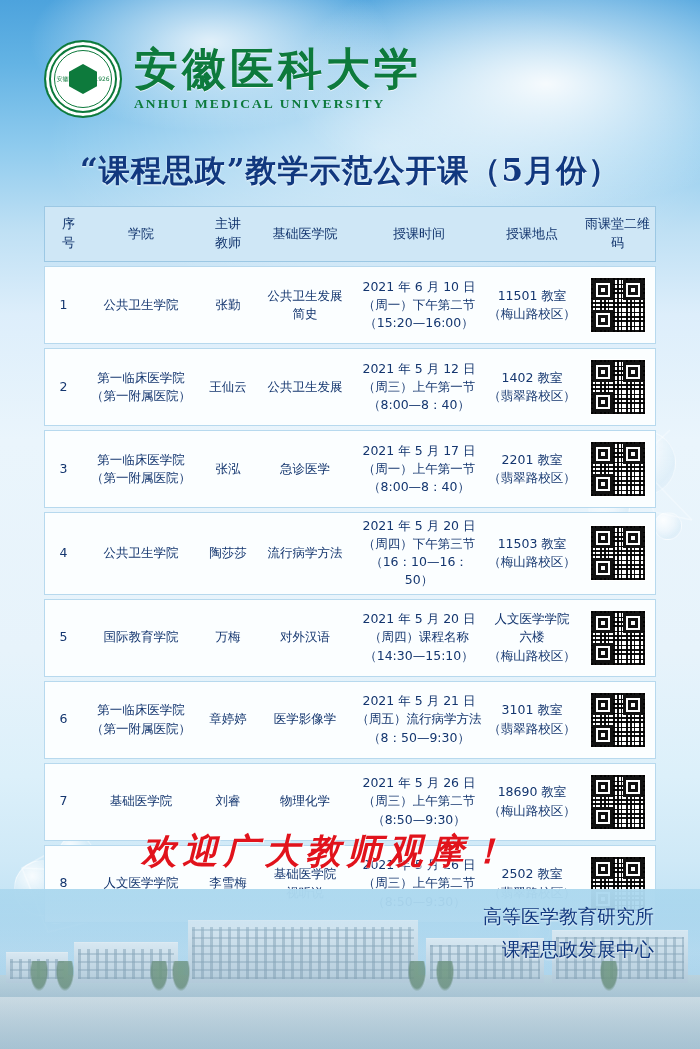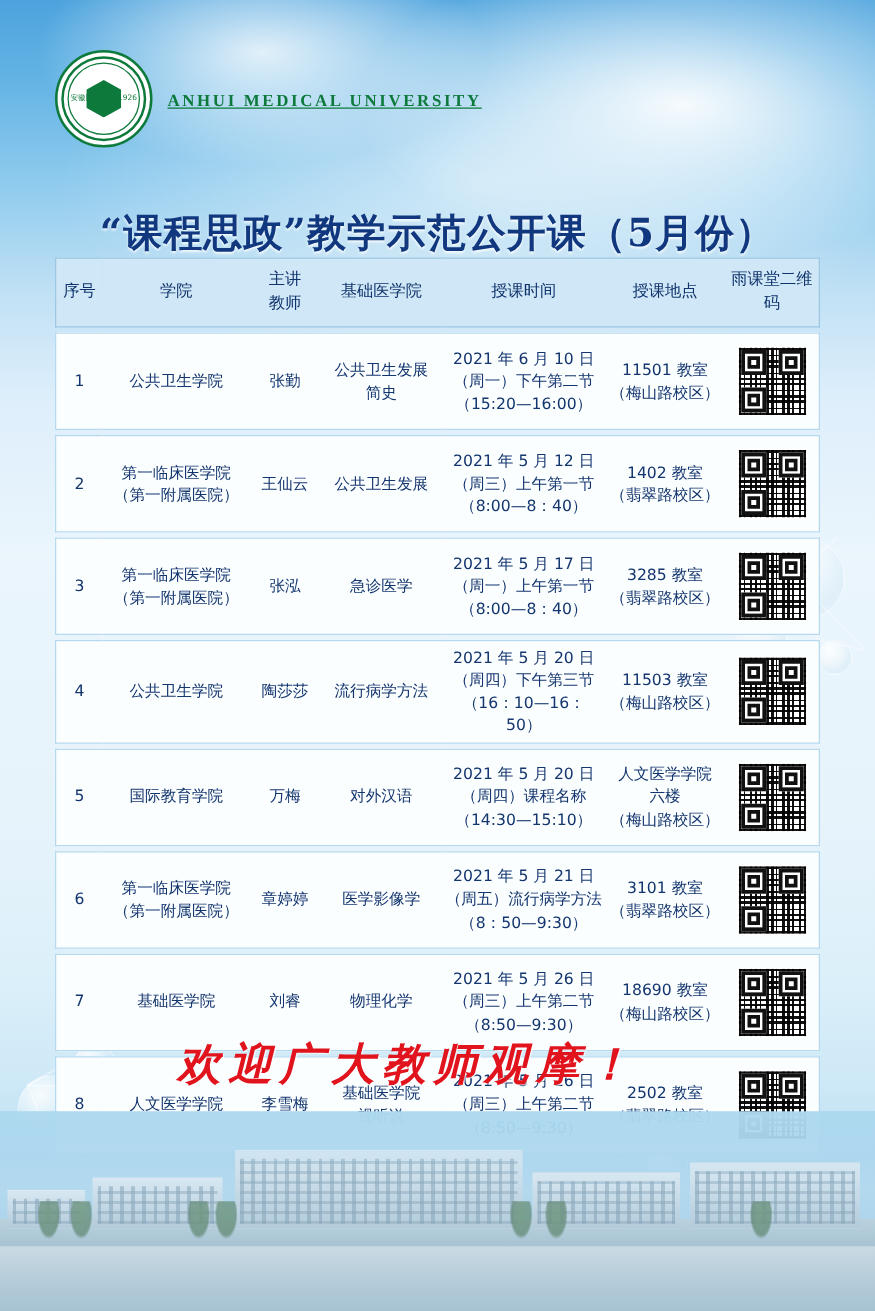--- a/index.html
+++ b/index.html
@@ -117,37 +117,35 @@
     line-height: 1.05;
     text-shadow: 0 1px 0 rgba(255,255,255,0.7);
   }
   .uni-en {
     font-family: "Liberation Serif", serif;
     font-size: 13.5px;
     font-weight: bold;
     color: #0d7a3c;
     letter-spacing: 2.1px;
     margin-top: 4px;
-    text-decoration: underline;
   }
 
   
   .main-title {
     position: absolute;
     top: 150px;
     left: 0;
     width: 700px;
     text-align: center;
     font-family: "DejaVu Serif", "Liberation Serif", serif;
     font-weight: bold;
     font-size: 31px;
     color: #11387f;
     letter-spacing: 1px;
     text-shadow: 0 1px 2px rgba(255,255,255,0.85);
-    margin-top: 16px;
   }
 
   
   .table-wrap {
     position: absolute;
     left: 44px;
     top: 202px;
     width: 612px;
   }
   table.schedule {
@@ -181,21 +179,21 @@
     border-top: 1px solid #b7d9ee;
     border-bottom: 1px solid #b7d9ee;
     height: 68px;
   }
   table.schedule tbody td:first-child {
     border-left: 1px solid #b7d9ee;
   }
   table.schedule tbody td:last-child {
     border-right: 1px solid #b7d9ee;
   }
-  table.schedule thead th:first-child { border-left: 1px solid #9cc8e4; }
+  table.schedule thead th:first-child { border-left: 1px solid #9cc8e4; padding-left: 12px; }
   table.schedule thead th:last-child { border-right: 1px solid #9cc8e4; }
 
   .col-no     { width: 38px; }
   .col-col    { width: 118px; }
   .col-teach  { width: 56px; }
   .col-course { width: 98px; }
   .col-time   { width: 130px; }
   .col-place  { width: 96px; }
   .col-qr     { width: 76px; }
 
@@ -345,20 +343,21 @@
       <path d="M86 62 L142 120"></path>
     </g>
   </svg>
 
   <div class="logo-row">
     <div class="crest">
       <div class="crest-inner">安徽医科大学 1926</div>
       <div class="crest-core"></div>
     </div>
     <div class="name-block">
+      <div class="uni-cn">安徽医科大学</div>
       <div class="uni-en">ANHUI MEDICAL UNIVERSITY</div>
     </div>
   </div>
 
   <div class="main-title">“课程思政”教学示范公开课（5月份）</div>
 
   <div class="table-wrap">
     <table class="schedule">
       <colgroup>
         <col class="col-no">
@@ -450,21 +449,21 @@
           <td>
             <span class="twoline">急诊医学</span>
             <span class="twoline"></span>
           </td>
           <td>
             <span class="twoline">2021 年 5 月 17 日</span>
             <span class="twoline">（周一）上午第一节</span>
             <span class="twoline">（8:00—8：40）</span>
           </td>
           <td>
-            <span class="twoline">3285 教室</span>
+            <span class="twoline">2201 教室</span>
             <span class="twoline">（翡翠路校区）</span>
           </td>
           <td>
             <div class="qr">
                 <div class="qr-bl"></div>
               </div>
           </td>
         </tr>
 
         <tr>
@@ -630,14 +629,18 @@
     <div class="tree" style="left:56px;"></div>
     <div class="tree" style="left:150px;"></div>
     <div class="tree" style="left:172px;"></div>
     <div class="tree" style="left:408px;"></div>
     <div class="tree" style="left:436px;"></div>
     <div class="tree" style="left:600px;"></div>
     <div class="campus-plaza"></div>
     <div class="campus-haze"></div>
   </div>
 
+  <div class="credits">
+    <div>高等医学教育研究所</div>
+    <div>课程思政发展中心</div>
+  </div>
 
 </div>
 
 </body></html>

